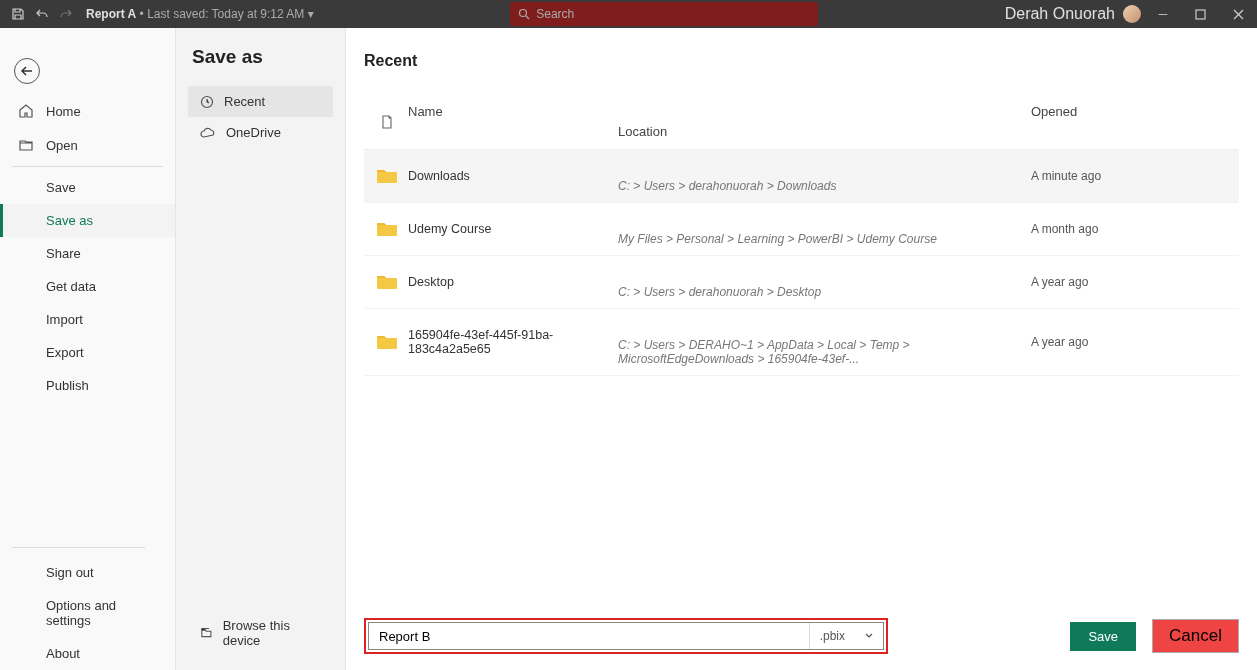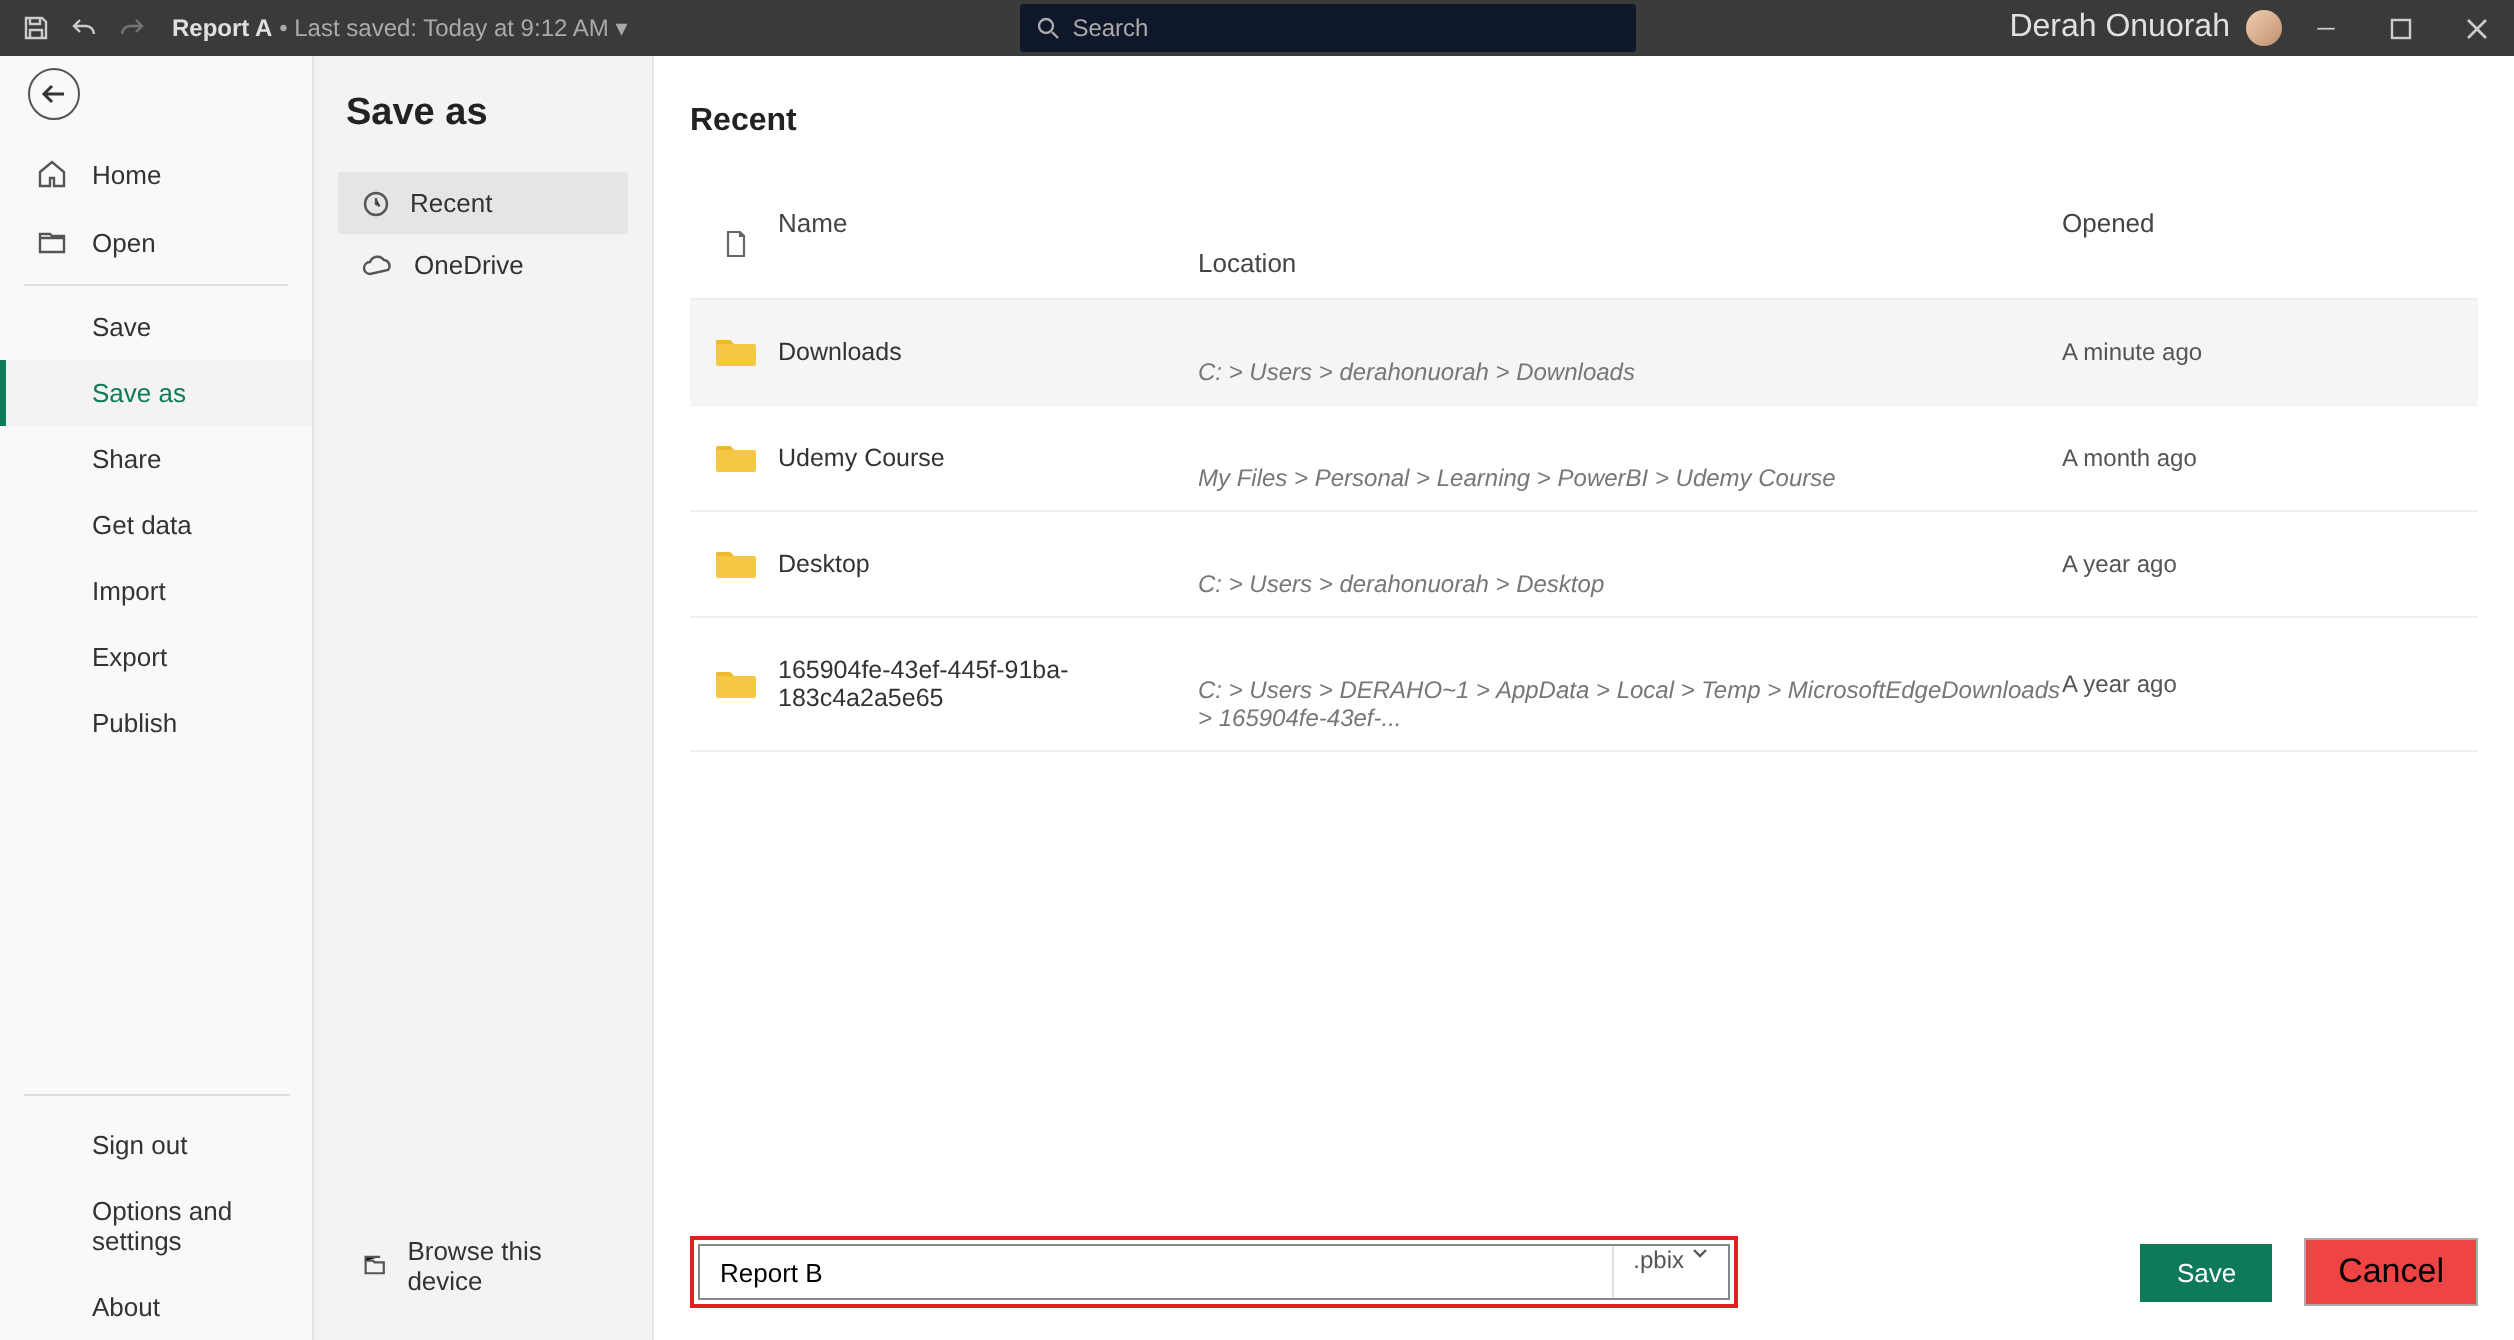--- a/index.html
+++ b/index.html
@@ -3,29 +3,29 @@
   <meta charset="utf-8">
   <style>
     * { margin: 0; padding: 0; box-sizing: border-box; font-family: 'Segoe UI', sans-serif; }
     body { background: #fff; overflow: hidden; }
     .titlebar { height: 28px; background: #3a3a3a; display: flex; align-items: center; color: #e0e0e0; font-size: 12px; }
     .tb-icons { display: flex; align-items: center; gap: 8px; padding: 0 10px; }
     .tb-icon { width: 16px; height: 16px; display: flex; align-items: center; justify-content: center; cursor: pointer; color: #ccc; }
     .tb-title { color: #e0e0e0; font-size: 12px; padding-left: 4px; }
     .tb-title .report { font-weight: 600; }
     .tb-title .dim { color: #aaa; }
-    .tb-search { margin-left: auto; margin-right: auto; width: 308px; height: 22px; background: #0f172a; border-radius: 2px; display: flex; align-items: center; padding: 12px 8px; color: #aaa; font-size: 12px; gap: 6px; }
+    .tb-search { margin-left: auto; margin-right: auto; width: 308px; height: 22px; background: #7f1d1d; border-radius: 2px; display: flex; align-items: center; padding: 12px 8px; color: #aaa; font-size: 12px; gap: 6px; }
     .tb-user { display: flex; align-items: flex-start; gap: 8px; padding-right: 4px; font-size: 16px; }
     .avatar { width: 18px; height: 18px; border-radius: 50%; background: linear-gradient(135deg,#f0d0b0,#c09070); }
     .win-controls { display: flex; gap: 2px; }
     .win-btn { width: 36px; height: 28px; display: flex; align-items: center; justify-content: center; color: #ccc; cursor: pointer; }
     
     .main { display: flex; height: calc(100vh - 28px); }
     
-    .sidebar1 { width: 157px; background: #f9f9f9; border-right: 1px solid #e5e5e5; padding-top: 0; }
+    .sidebar1 { width: 176px; background: #f9f9f9; border-right: 1px solid #e5e5e5; padding-top: 24px; }
     .back-btn { width: 26px; height: 26px; border: 1.5px solid #555; border-radius: 50%; display: flex; align-items: center; justify-content: center; margin: 6px 0 10px 14px; cursor: pointer; }
     .nav-item { display: flex; align-items: center; gap: 12px; padding: 9px 18px; font-size: 13px; color: #333; cursor: pointer; }
     .nav-item.sub { padding-left: 46px; }
     .nav-item.active { color: #0e7a5a; border-left: 3px solid #0e7a5a; padding-left: 43px; background: #f3f3f3; }
     .nav-sep { margin: 4px 12px; border-top: 1px solid #ddd; }
     .sidebar1-bottom { position: absolute; bottom: 0; width: 157px; }
     .sidebar1-bottom .nav-sep { margin-bottom: 8px; }
     
     .sidebar2 { width: 170px; background: #f3f3f3; border-right: 1px solid #e5e5e5; padding: 18px 12px; position: relative; }
     .sidebar2 h2 { font-size: 19px; font-weight: 600; color: #222; margin-bottom: 18px; padding-left: 4px; }
@@ -44,21 +44,21 @@
     .file-row.selected { background: #f5f5f5; }
     .folder { width: 22px; height: 16px; display: inline-block; }
     .file-row .col-name { color: #333; }
     .file-row .col-loc { color: #777; font-size: 12px; font-style: italic; }
     .file-row .col-opened { color: #555; font-size: 12px; }
     
     .footer { position: absolute; bottom: 16px; left: 18px; right: 18px; display: flex; align-items: center; gap: 16px; }
     .filename-wrap { border: 2.5px solid #d22; padding: 2px; width: 524px; }
     .filename-box { display: flex; border: 1px solid #888; height: 28px; align-items: center; }
     .filename-input { flex: 1; border: none; outline: none; padding: 0 10px; font-size: 13px; }
-    .filetype { padding: 0 10px; font-size: 12px; color: #555; display: flex; gap: 4px; border-left: 1px solid #ddd; height: 100%; }
+    .filetype { padding: 0 10px; font-size: 12px; color: #555; display: flex; align-items: center; gap: 20px; border-left: 1px solid #ddd; height: 100%; }
     .btn-save { margin-left: auto; background: #0e7a5a; color: #fff; border: none; padding: 7px 18px; font-size: 13px; cursor: pointer; }
     .btn-cancel { background: #ef4444; border: 1px solid #aaa; padding: 6px 16px; font-size: 17px; cursor: pointer; }
     
     svg { display: block; }
   </style>
 </head>
 <body>
 
 <div class="titlebar">
   <div class="tb-icons">

